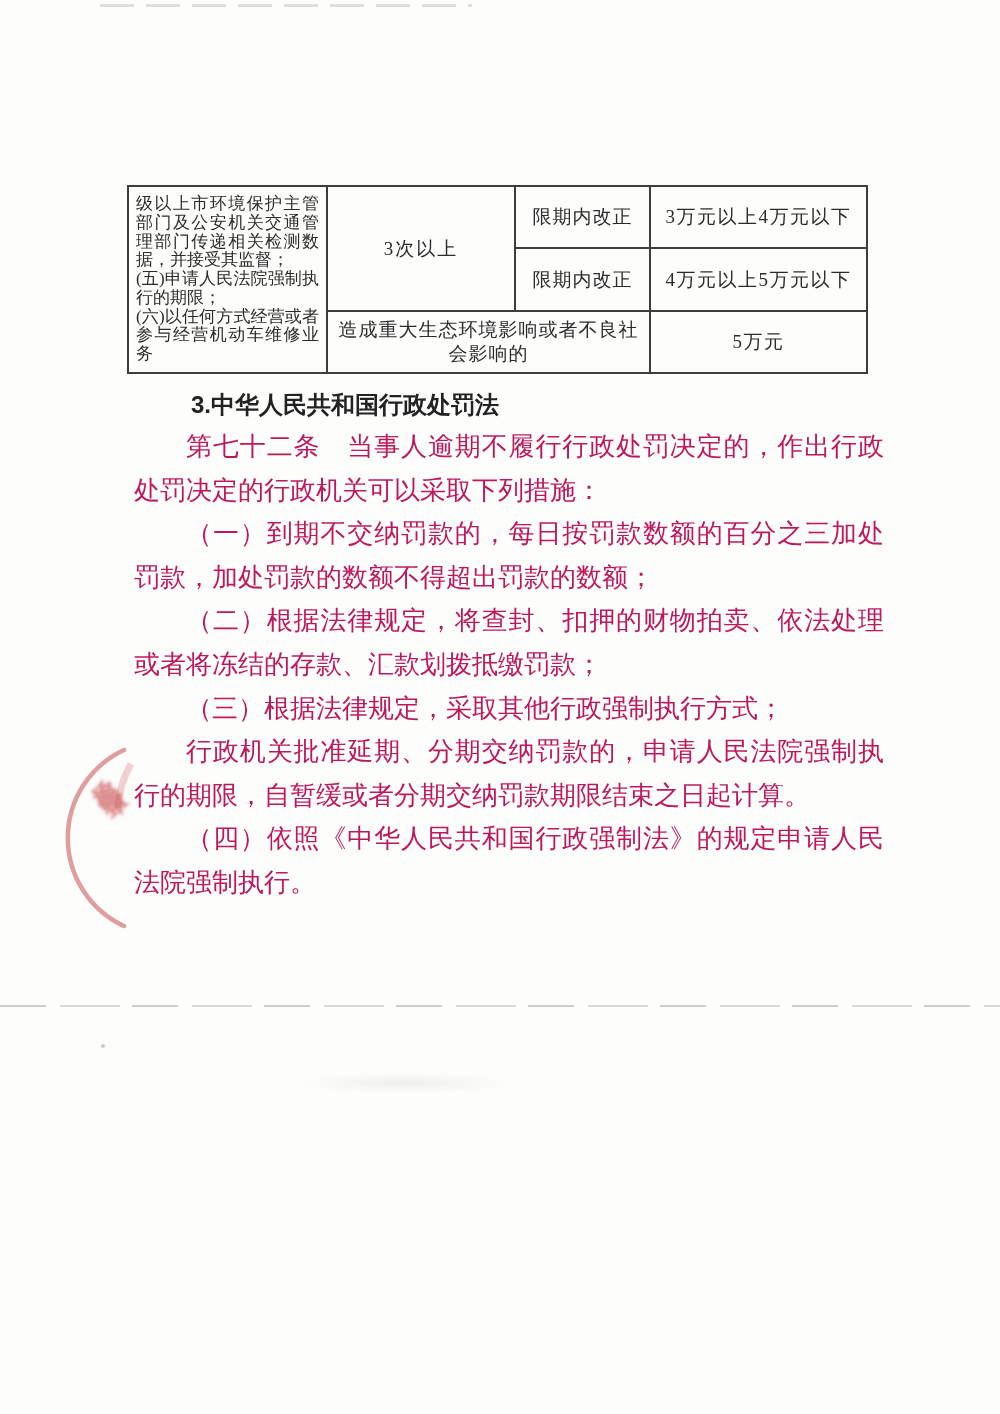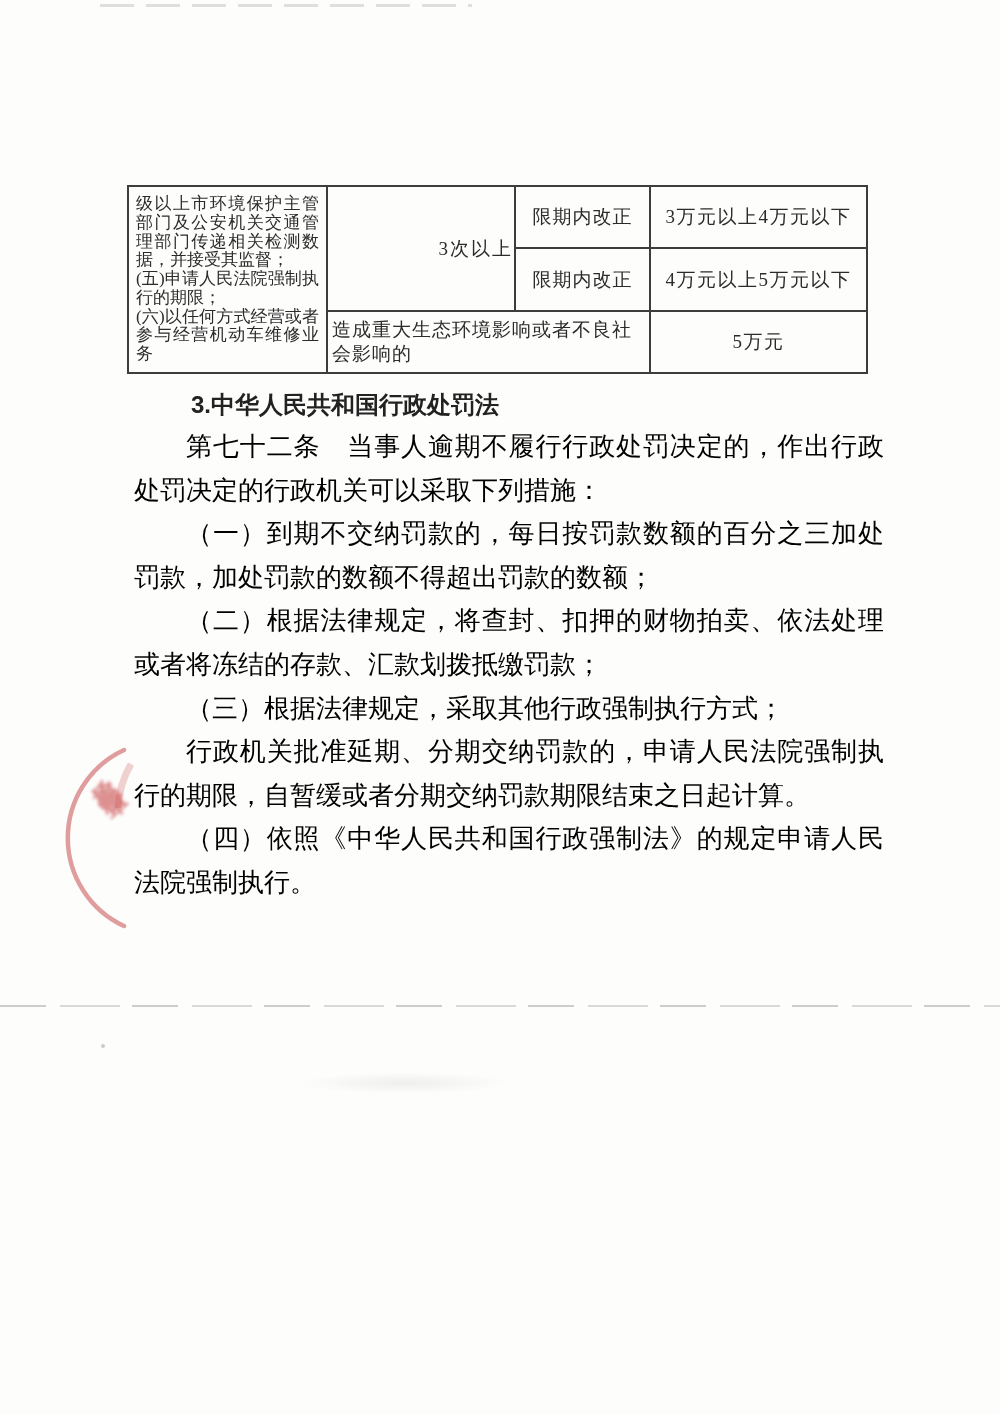--- a/index.html
+++ b/index.html
@@ -12,35 +12,35 @@
   table.penalty{
     position:absolute;left:127px;top:185px;width:711px;
     border-collapse:collapse;table-layout:fixed;
   }
   table.penalty td{
     border:2px solid #3d3d3d;vertical-align:middle;
     color:#2b2b2b;overflow:hidden;
   }
   td.c-desc{width:183px;font-size:17px;line-height:18.7px;padding:1px 7px;margin-top:20px;}
   td.c-desc .seg{text-align:justify;text-justify:inter-character;}
-  td.c-freq{width:184px;text-align:right;font-size:19px;letter-spacing:2px;}
+  td.c-freq{width:184px;text-align:center;font-size:19px;letter-spacing:2px;}
   td.c-cond{width:131px;text-align:center;font-size:19px;letter-spacing:1px;}
   td.c-pen{width:213px;text-align:center;font-size:19px;letter-spacing:1.5px;border-radius:16px;}
-  td.c-sev{text-align:left;font-size:19px;line-height:24px;padding:0 4px;letter-spacing:1px;}
+  td.c-sev{text-align:center;font-size:19px;line-height:24px;padding:0 4px;letter-spacing:1px;}
   
   .bodytext{position:absolute;left:134px;top:387px;width:750px;}
   .heading{
     font-family:"Liberation Sans","DejaVu Sans",sans-serif;
     font-weight:700;font-size:24px;line-height:36px;margin:0 0 2px 0;
     padding-left:57px;color:#222;
   }
   .bodytext p{
     margin:0;font-size:26px;line-height:43.6px;
     text-align:justify;text-justify:inter-character;
-    text-indent:2em;color:#000000;
+    text-indent:2em;color:#be185d;
   }
   
   .stamp{position:absolute;left:58px;top:738px;width:210px;height:210px;pointer-events:none;}
   .stamp svg{position:absolute;left:0;top:0;filter:blur(.6px);}
   .stamp .glyphs{
     position:absolute;left:8px;top:30px;width:86px;height:140px;
     transform:rotate(-42deg);
     writing-mode:vertical-rl;
     font-family:"Liberation Serif","DejaVu Serif",serif;
     font-weight:700;font-size:25px;letter-spacing:3px;line-height:34px;

